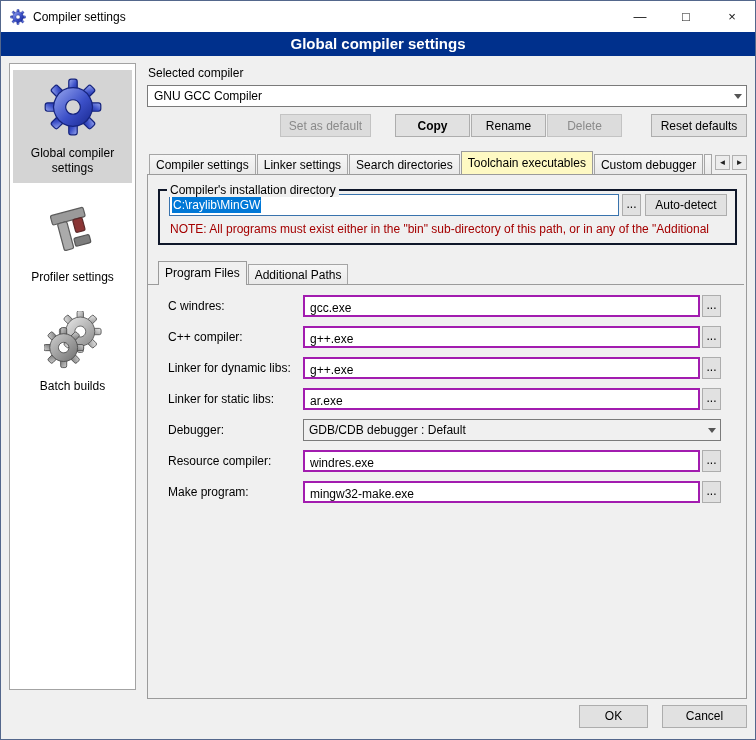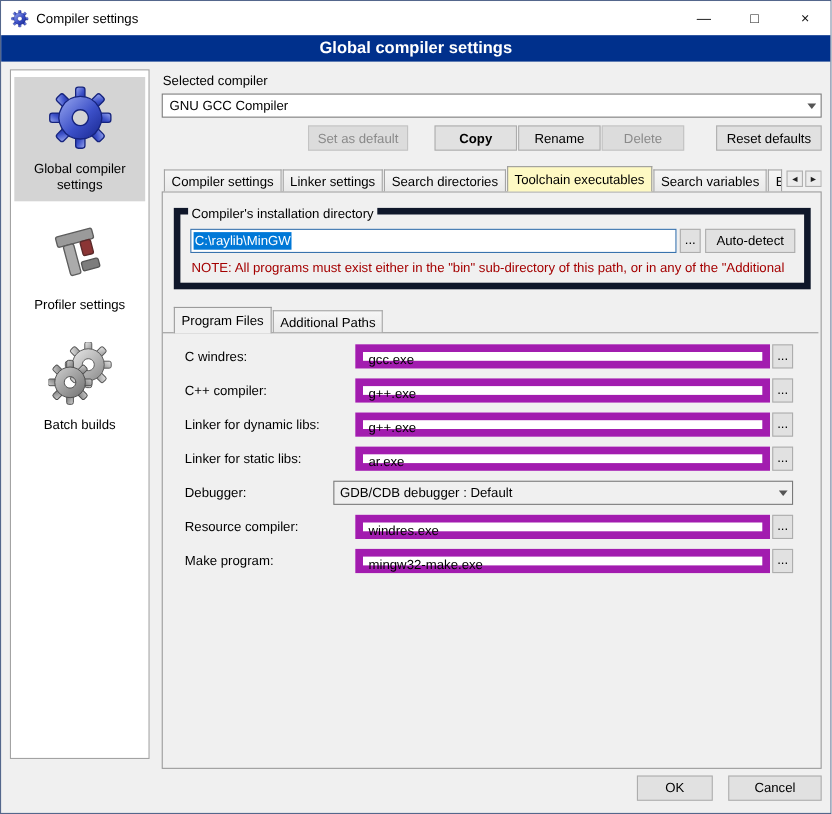--- a/index.html
+++ b/index.html
@@ -66,41 +66,41 @@
     margin-bottom:-1px; padding-bottom:1px; position:relative; z-index:3; }
   .tab-cut { width:40px; overflow:hidden; padding-right:0; margin-right:0; }
   .tab-arrows { position:absolute; right:0; bottom:4px; display:flex; gap:2px;
     background:#f0f0f0; padding-left:2px; }
   .tab-arrow { width:15px; height:15px; display:flex; align-items:center; justify-content:center;
     font-size:8px; color:#222; background:#ececec; border:1px solid #b0b0b0; cursor:pointer; }
 
   .panel { flex:1; border:1px solid #9b9b9b; background:#f0f0f0; min-height:0; }
 
   
-  .groupbox { margin:14px 9px 0 10px; border:6px solid #0f172a; position:relative;
-    padding:13px 8px 7px 9px; }
+  .groupbox { margin:14px 9px 0 10px; border:2px solid #0f172a; position:relative;
+    padding:3px 8px 7px 9px; }
   .groupbox-label { position:absolute; top:-8px; left:7px; background:#f0f0f0; padding:0 3px; }
   .install-row { display:flex; align-items:center; }
   .path-input { flex:1; height:22px; border:1px solid #3973ad; background:#fff;
     display:flex; align-items:center; padding:0 2px; cursor:text; }
   .path-sel { background:#0078d7; color:#fff; padding:1px 1px; }
   .mini-btn { width:19px; height:22px; margin-left:3px; padding-bottom:3px; }
   .autodetect-btn { width:82px; height:22px; margin-left:4px; }
   .note { color:#a40000; margin:6px 0 0 1px; white-space:nowrap; overflow:hidden; }
 
   
   .inner-tabstrip { display:flex; align-items:flex-end; margin:15px 10px 0; height:24px;
     position:relative; z-index:2; }
   .inner-panel { border-top:1px solid #9b9b9b; margin:0 2px 0 0; padding-top:1px; }
   .inner-tabstrip .tab.active { background:#f0f0f0; }
 
   .field-row { display:flex; align-items:center; margin:9px 23px 0 20px; height:22px; }
   .field-label { width:135px; flex:0 0 auto; }
-  .field-input { flex:1; height:22px; border:7px solid #a21caf; background:#fff;
-    display:flex; align-items:flex-start; padding:0 5px; cursor:text;margin-left:20px; }
+  .field-input { flex:1; height:22px; border:2px solid #a21caf; background:#fff;
+    display:flex; align-items:flex-end; padding:0 5px; cursor:text; }
   .field-combo { flex:1; height:22px; border:1px solid #7a7a7a; background:#f0f0f0;
     display:flex; align-items:center; padding-left:5px; cursor:default; }
   .browse-btn { width:19px; height:22px; margin-left:2px; flex:0 0 auto; padding-bottom:3px; }
 
   
   .footer { flex:0 0 auto; height:40px; display:flex; align-items:center;
     justify-content:flex-end; gap:14px; padding:0 8px 6px; }
   .b-ok { width:69px; }
   .b-cancel { width:85px; }
 </style>
@@ -196,21 +196,21 @@
         <button class="btn b-rename">Rename</button>
         <button class="btn disabled b-delete">Delete</button>
         <button class="btn b-reset">Reset defaults</button>
       </div>
 
       <div class="tabstrip">
         <div class="tab">Compiler settings</div>
         <div class="tab">Linker settings</div>
         <div class="tab">Search directories</div>
         <div class="tab active">Toolchain executables</div>
-        <div class="tab">Search variables</div>
+        <div class="tab">Custom debugger</div>
         <div class="tab tab-cut">Buil</div>
         <div class="tab-arrows">
           <div class="tab-arrow">◄</div>
           <div class="tab-arrow">►</div>
         </div>
       </div>
 
       <div class="panel">
 
         <div class="groupbox">

